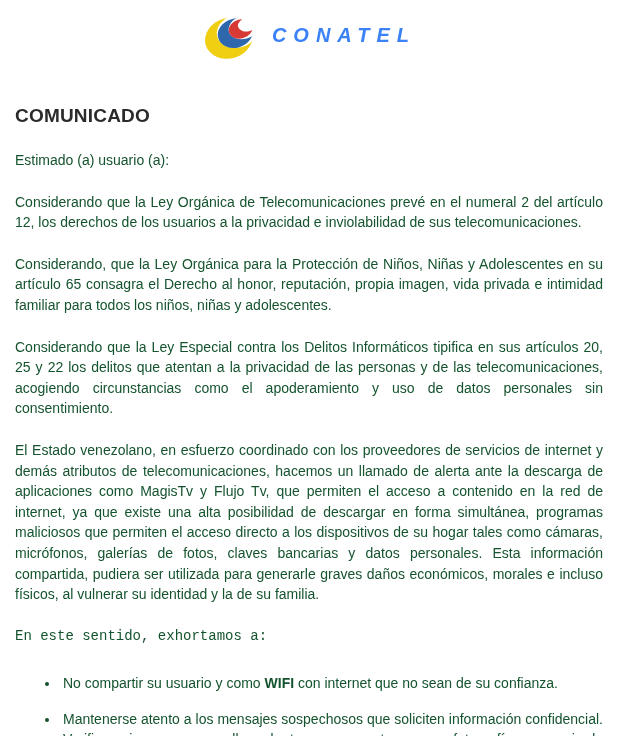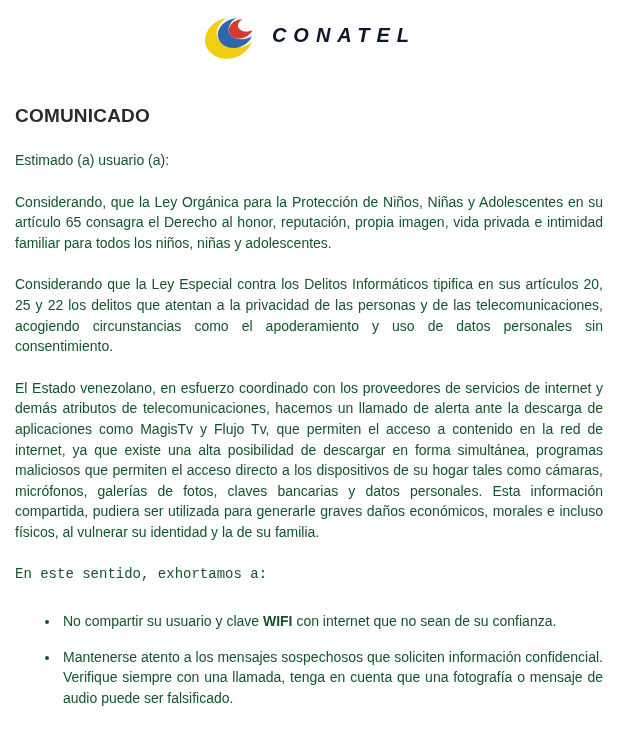--- a/index.html
+++ b/index.html
@@ -18,21 +18,21 @@
     align-items: center;
     justify-content: center;
     height: 58px;
     margin-top: 2px;
   }
   .wordmark {
     font-style: italic;
     font-weight: bold;
     font-size: 20px;
     letter-spacing: 7px;
-    color: #0f172a;
+    color: #3b82f6;
     margin-left: 6px;
     white-space: nowrap;
   }
   .doc-title {
     font-weight: bold;
     font-size: 19px;
     letter-spacing: 0.2px;
     color: #2b2b2b;
     margin-top: 41px;
   }
@@ -87,28 +87,29 @@
     </svg>
     <span class="wordmark">CONATEL</span>
   </div>
 
   <h1 class="doc-title">COMUNICADO</h1>
 
   <div class="body-text">
 
     <p class="salutation">Estimado (a) usuario (a):</p>
 
+    <p class="para">Considerando que la Ley Orgánica de Telecomunicaciones prevé en el numeral 2 del artículo 12, los derechos de los usuarios a la privacidad e inviolabilidad de sus telecomunicaciones.</p>
 
     <p class="para">Considerando, que la Ley Orgánica para la Protección de Niños, Niñas y Adolescentes en su artículo 65 consagra el Derecho al honor, reputación, propia imagen, vida privada e intimidad familiar para todos los niños, niñas y adolescentes.</p>
 
     <p class="para">Considerando que la Ley Especial contra los Delitos Informáticos tipifica en sus artículos 20, 25 y 22 los delitos que atentan a la privacidad de las personas y de las telecomunicaciones, acogiendo circunstancias como el apoderamiento y uso de datos personales sin consentimiento.</p>
 
     <p class="para">El Estado venezolano, en esfuerzo coordinado con los proveedores de servicios de internet y demás atributos de telecomunicaciones, hacemos un llamado de alerta ante la descarga de aplicaciones como MagisTv y Flujo Tv, que permiten el acceso a contenido en la red de internet, ya que existe una alta posibilidad de descargar en forma simultánea, programas maliciosos que permiten el acceso directo a los dispositivos de su hogar tales como cámaras, micrófonos, galerías de fotos, claves bancarias y datos personales. Esta información compartida, pudiera ser utilizada para generarle graves daños económicos, morales e incluso físicos, al vulnerar su identidad y la de su familia.</p>
 
     <p class="exhort">En este sentido, exhortamos a:</p>
 
     <ul class="points">
-      <li><span>No compartir su usuario y clave </span><span class="b">WIFI</span><span> con internet que no sean de su confianza.</span></li>
+      <li><span>No compartir su usuario y como </span><span class="b">WIFI</span><span> con internet que no sean de su confianza.</span></li>
       <li><span>Mantenerse atento a los mensajes sospechosos que soliciten información confidencial. Verifique siempre con una llamada, tenga en cuenta que una fotografía o mensaje de audio puede ser falsificado.</span></li>
     </ul>
 
   </div>
 </div>
 
 </body></html>

